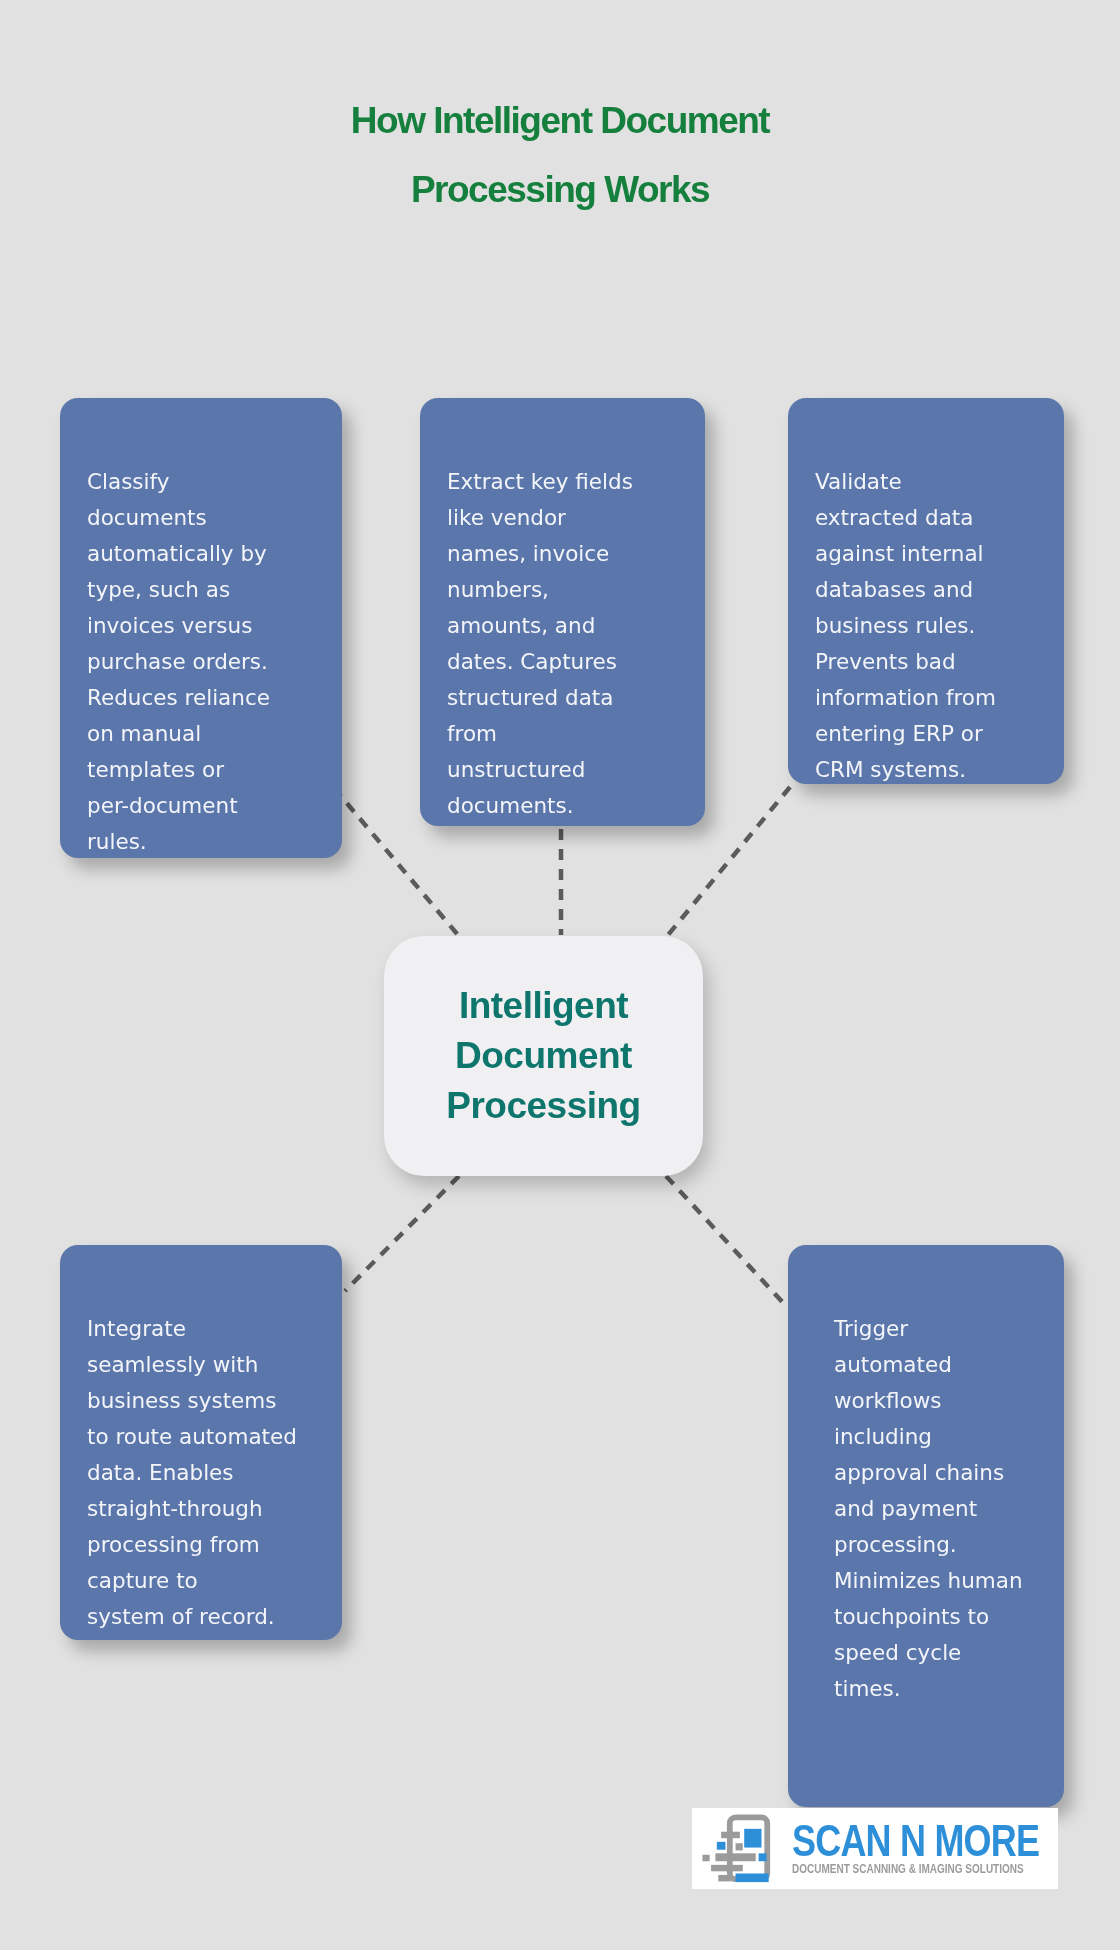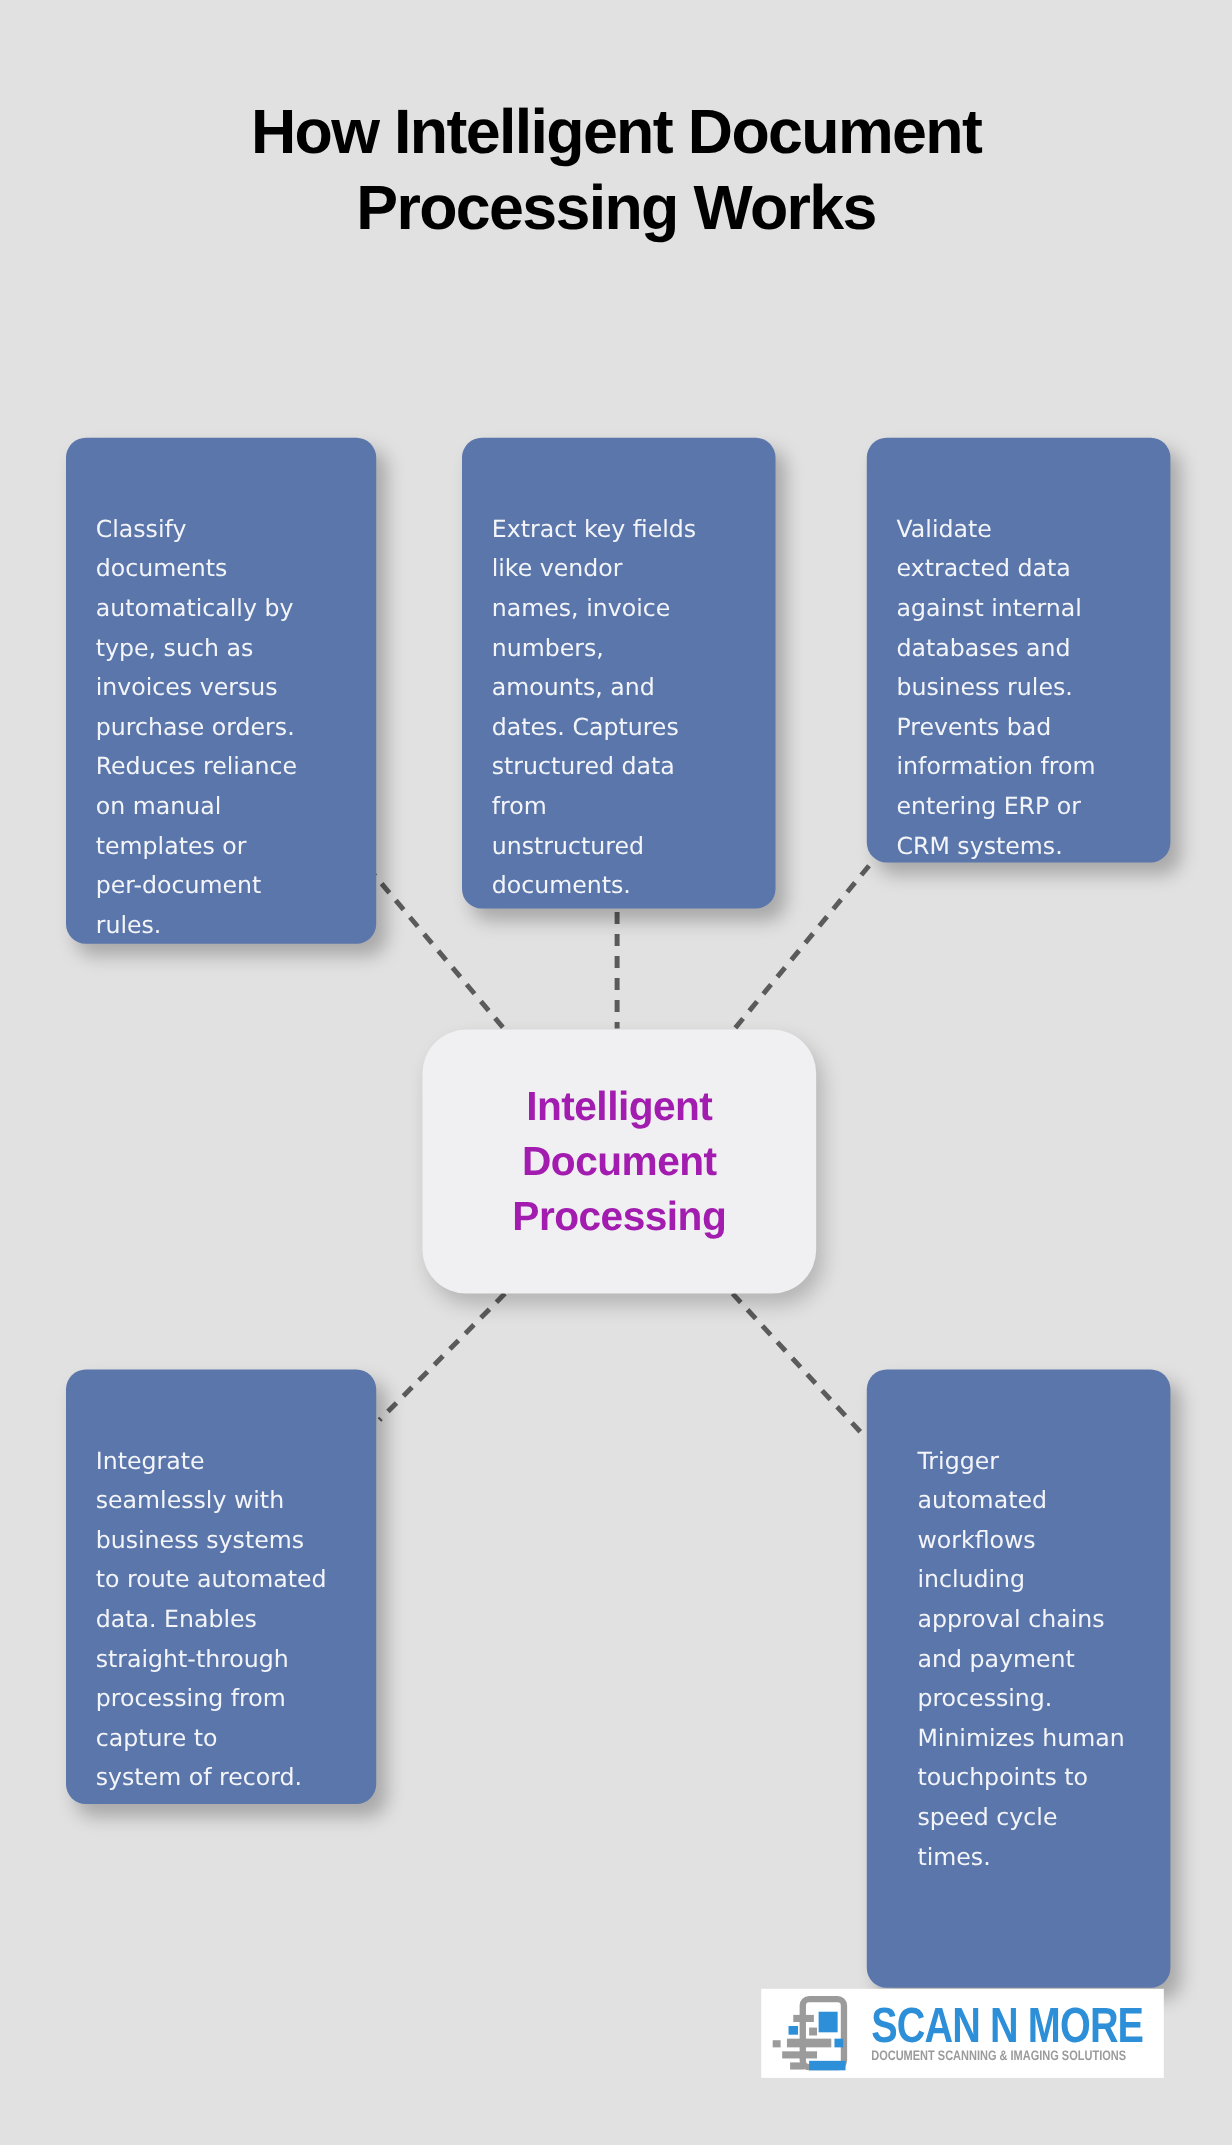--- a/index.html
+++ b/index.html
@@ -13,24 +13,24 @@
   }
   .title {
     position: absolute;
     top: 86px;
     left: 0;
     width: 100%;
     margin: 0;
     text-align: center;
     font-family: "Liberation Sans", sans-serif;
     font-weight: 700;
-    font-size: 57px;
+    font-size: 37px;
     line-height: 69px;
     letter-spacing: -1.5px;
-    color: #000000;
+    color: #15803d;
     white-space: pre-line;
   }
   .connectors {
     position: absolute;
     top: 0; left: 0;
     width: 1120px; height: 1950px;
   }
   .connectors line {
     stroke: #5a5b5a;
     stroke-width: 4.5;
@@ -44,34 +44,34 @@
     box-sizing: border-box;
     padding: 30px 24px 0 27px;
     color: #f3f5f9;
     font-size: 21.5px;
     line-height: 36px;
     white-space: pre-line;
   }
   .center-node {
     position: absolute;
     left: 384px; top: 936px;
-    width: 358px; height: 240px;
+    width: 319px; height: 240px;
     background: #f0f0f2;
     border-radius: 40px;
     box-shadow: 6px 10px 18px rgba(0,0,0,0.20);
     box-sizing: border-box;
     display: flex;
     align-items: center;
     justify-content: center;
     text-align: center;
     font-weight: 700;
     font-size: 37px;
     line-height: 50px;
     letter-spacing: -0.5px;
-    color: #a21caf;
+    color: #0f766e;
     white-space: pre-line;
     font-family: "Liberation Sans", sans-serif;
   }
   .logo-panel {
     position: absolute;
     left: 692px; top: 1808px;
     width: 366px; height: 81px;
     background: #ffffff;
     display: flex;
     align-items: center;

